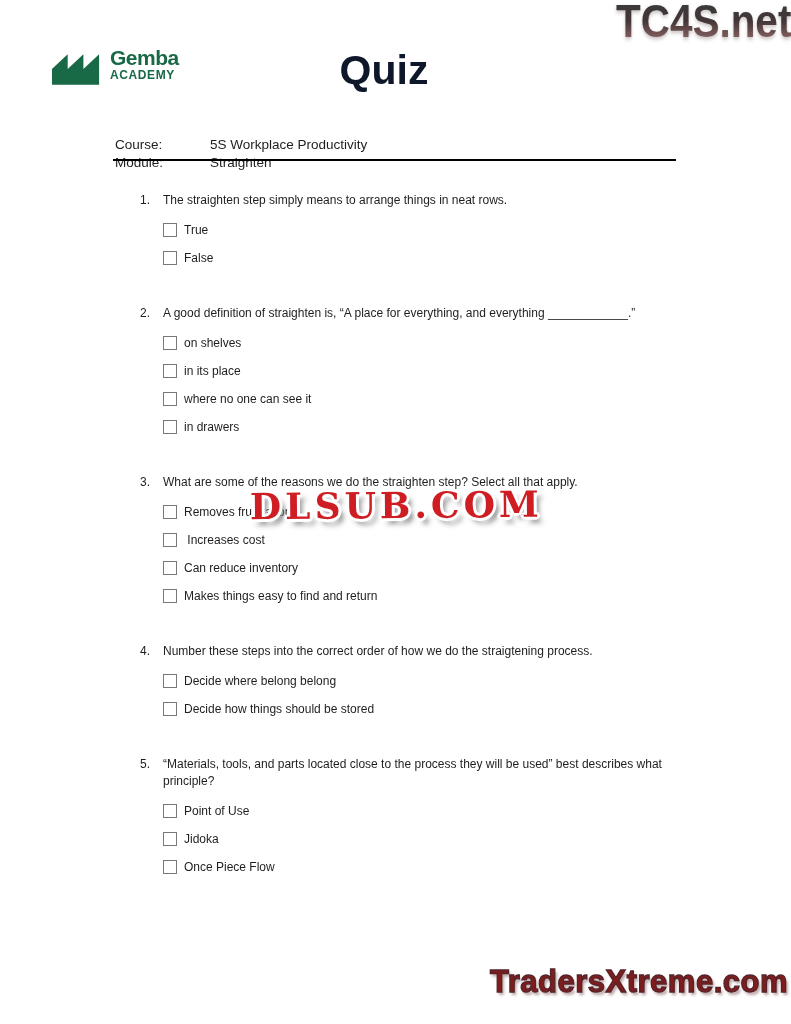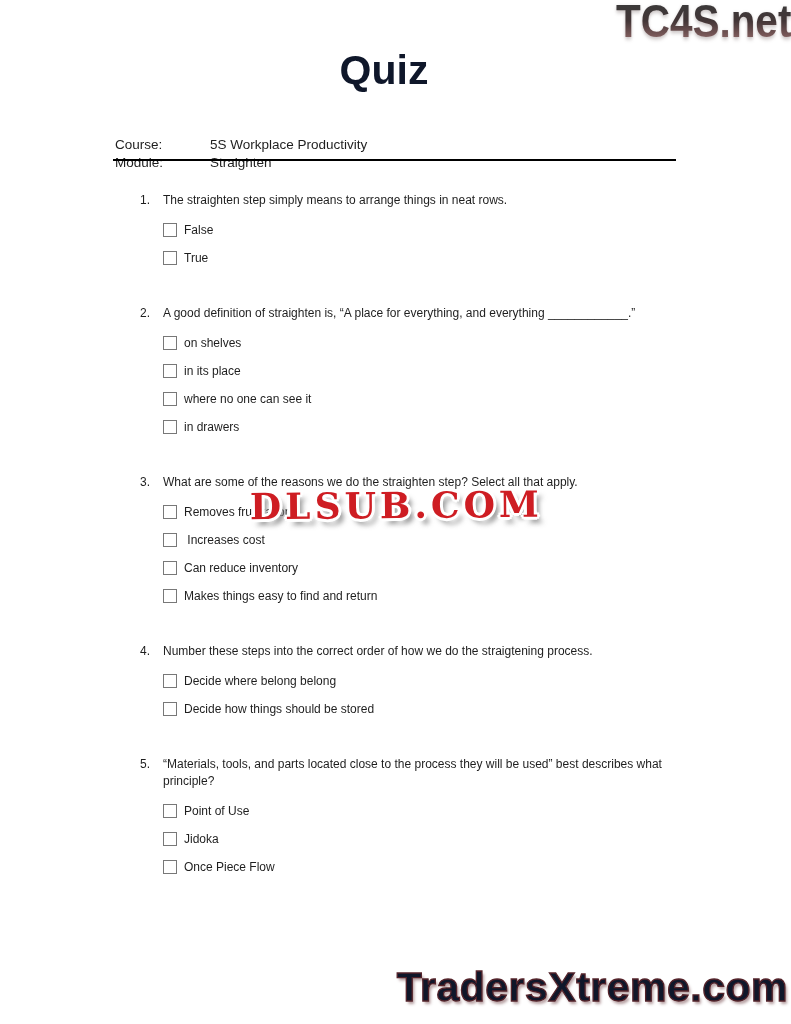--- a/index.html
+++ b/index.html
@@ -53,33 +53,44 @@
     font-size:36px; letter-spacing:4px; color:#ce1d23;
     transform:rotate(-0.5deg);
     text-shadow:
       -2px -2px 0 #fff, 2px -2px 0 #fff, -2px 2px 0 #fff, 2px 2px 0 #fff,
       0 -3px 0 #fff, 0 3px 0 #fff, -3px 0 0 #fff, 3px 0 0 #fff,
       5px 6px 5px rgba(130,130,130,0.85);
   }
 
   
   .traders {
-    position:absolute; right:3px; bottom:13px; z-index:5;
-    font-size:41px; font-weight:bold; letter-spacing:0.5px;
-    color:#0f172a; -webkit-text-stroke:1.3px #54232a;
+    position:absolute; right:3px; bottom:24px; z-index:5;
+    font-size:31px; font-weight:bold; letter-spacing:0.5px;
+    color:#7f1d1d; -webkit-text-stroke:1.3px #54232a;
     text-shadow:2px 3px 3px rgba(90,40,45,0.45);
   }
 </style>
 </head>
 <body>
 
 <div class="page">
 
   <div class="tc4s">TC4S.net</div>
 
+  <div class="logo">
+    <span class="logo-icon">
+      <svg viewBox="0 0 56 43" xmlns="http://www.w3.org/2000/svg">
+        <path fill="#186945" d="M2 42 L2 26 L18 11 L18 26 L34 11 L34 26 L50 11 L50 42 Z"></path>
+      </svg>
+    </span>
+    <span class="logo-textwrap">
+      <span class="logo-name">Gemba</span>
+      <span class="logo-sub">ACADEMY</span>
+    </span>
+  </div>
 
   <div class="title">Quiz</div>
 
   <div class="meta">
     <div class="meta-row">
       <span class="meta-label">Course:</span><span class="meta-value">5S Workplace Productivity</span>
     </div>
     <div class="meta-row">
       <span class="meta-label">Module:</span><span class="meta-value">Straighten</span>
     </div>
@@ -89,25 +100,25 @@
 
   <div class="questions">
 
     <div class="question">
       <div class="q-head">
         <span class="q-num">1.</span>
         <span class="q-text">The straighten step simply means to arrange things in neat rows.</span>
       </div>
       <div class="option">
         <span class="checkbox"></span>
+        <span class="opt-label">True</span>
+      </div>
+      <div class="option">
+        <span class="checkbox"></span>
         <span class="opt-label">False</span>
-      </div>
-      <div class="option">
-        <span class="checkbox"></span>
-        <span class="opt-label">True</span>
       </div>
     </div>
 
     <div class="question">
       <div class="q-head">
         <span class="q-num">2.</span>
         <span class="q-text">A good definition of straighten is, “A place for everything, and everything ____________.”</span>
       </div>
       <div class="option">
         <span class="checkbox"></span>

